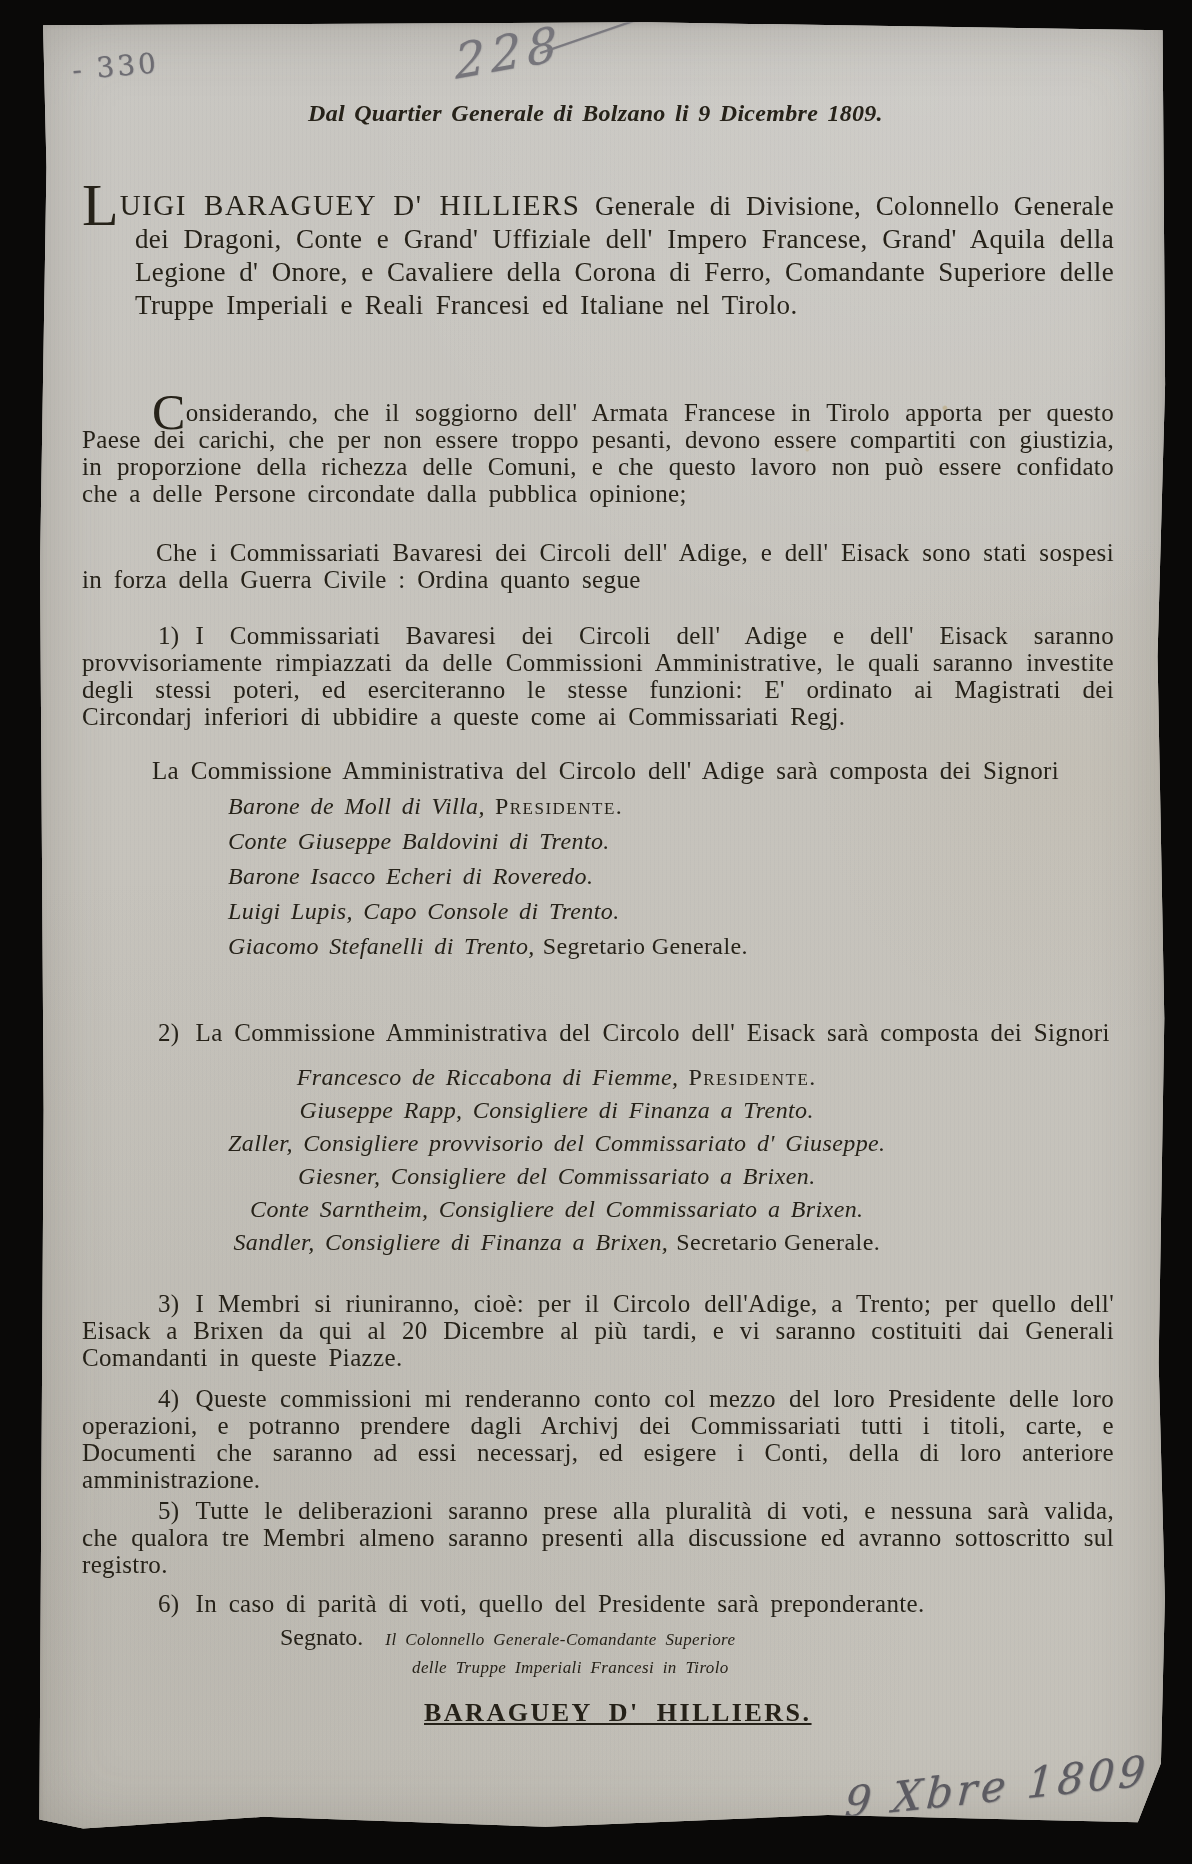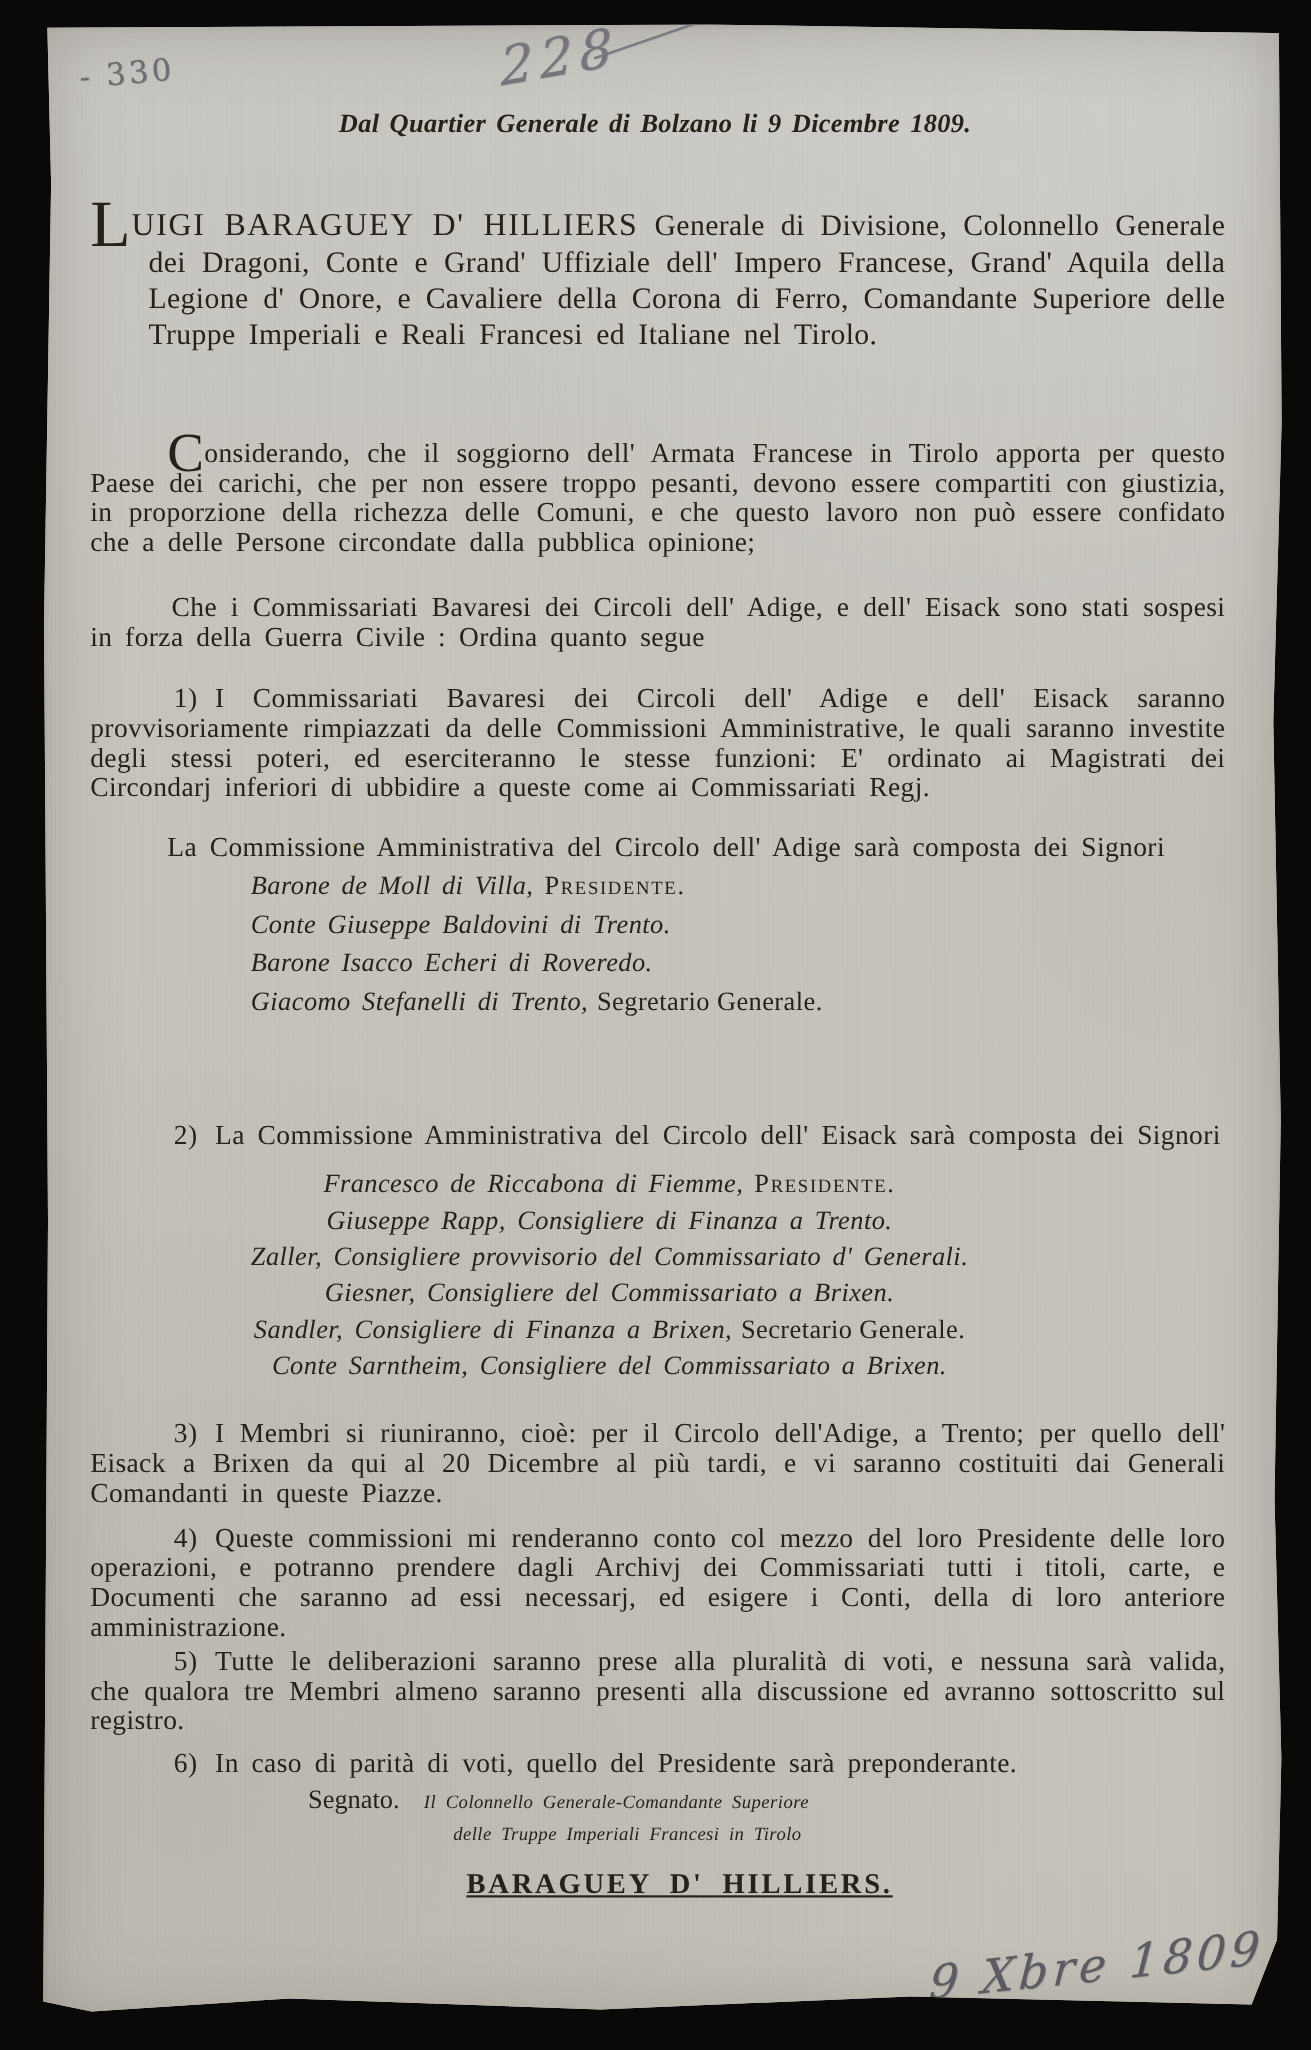--- a/index.html
+++ b/index.html
@@ -124,32 +124,33 @@
     <p class="abs ink body-par che-par">Che i Commissariati Bavaresi dei Circoli dell' Adige, e dell' Eisack sono stati sospesi in forza della Guerra Civile :  Ordina quanto segue</p>
 
     <p class="abs ink body-par art art-1"><span class="art-num">1)</span><span>I Commissariati Bavaresi dei Circoli dell' Adige e dell' Eisack saranno provvisoriamente rimpiazzati da delle Commissioni Amministrative, le quali saranno investite degli stessi poteri, ed eserciteranno le stesse funzioni: E' ordinato ai Magistrati dei Circondarj inferiori di ubbidire a queste come ai Commissariati Regj.</span></p>
 
     <p class="abs ink body-par adige-intro">La Commissione Amministrativa del Circolo dell' Adige sarà composta dei Signori</p>
 
     <div class="abs ink members members-adige">
       <div class="member"><span class="m-name">Barone de Moll di Villa,</span><span class="m-role-sc">Presidente.</span></div>
       <div class="member"><span class="m-name">Conte Giuseppe Baldovini di Trento.</span></div>
       <div class="member"><span class="m-name">Barone Isacco Echeri di Roveredo.</span></div>
+      <div class="member"><span class="m-name">Luigi Lupis, Capo Console di Trento.</span></div>
       <div class="member"><span class="m-name">Giacomo Stefanelli di Trento,</span><span class="m-role-rm">Segretario Generale.</span></div>
     </div>
 
     <p class="abs ink body-par art art-2"><span class="art-num">2)</span><span>La Commissione Amministrativa del Circolo dell' Eisack sarà composta dei Signori</span></p>
 
     <div class="abs ink members members-eisack">
       <div class="member"><span class="m-name">Francesco de Riccabona di Fiemme,</span><span class="m-role-sc">Presidente.</span></div>
       <div class="member"><span class="m-name">Giuseppe Rapp, Consigliere di Finanza a Trento.</span></div>
-      <div class="member"><span class="m-name">Zaller, Consigliere provvisorio del Commissariato d' Generali.</span></div>
+      <div class="member"><span class="m-name">Zaller, Consigliere provvisorio del Commissariato d' Giuseppe.</span></div>
       <div class="member"><span class="m-name">Giesner, Consigliere del Commissariato a Brixen.</span></div>
+      <div class="member"><span class="m-name">Conte Sarntheim, Consigliere del Commissariato a Brixen.</span></div>
       <div class="member"><span class="m-name">Sandler, Consigliere di Finanza a Brixen,</span><span class="m-role-rm">Secretario Generale.</span></div>
-      <div class="member"><span class="m-name">Conte Sarntheim, Consigliere del Commissariato a Brixen.</span></div>
     </div>
 
     <p class="abs ink body-par art art-3"><span class="art-num">3)</span><span>I Membri si riuniranno, cioè: per il Circolo dell'Adige, a Trento; per quello dell' Eisack a Brixen da qui al 20 Dicembre al più tardi, e vi saranno costituiti dai Generali Comandanti in queste Piazze.</span></p>
 
     <p class="abs ink body-par art art-4"><span class="art-num">4)</span><span>Queste commissioni mi renderanno conto col mezzo del loro Presidente delle loro operazioni, e potranno prendere dagli Archivj dei Commissariati tutti i titoli, carte, e Documenti che saranno ad essi necessarj, ed esigere i Conti, della di loro anteriore amministrazione.</span></p>
 
     <p class="abs ink body-par art art-5"><span class="art-num">5)</span><span>Tutte le deliberazioni saranno prese alla pluralità di voti, e nessuna sarà valida, che qualora tre Membri almeno saranno presenti alla discussione ed avranno sottoscritto sul registro.</span></p>
 
     <p class="abs ink body-par art art-6"><span class="art-num">6)</span><span>In caso di parità di voti, quello del Presidente sarà preponderante.</span></p>
 

